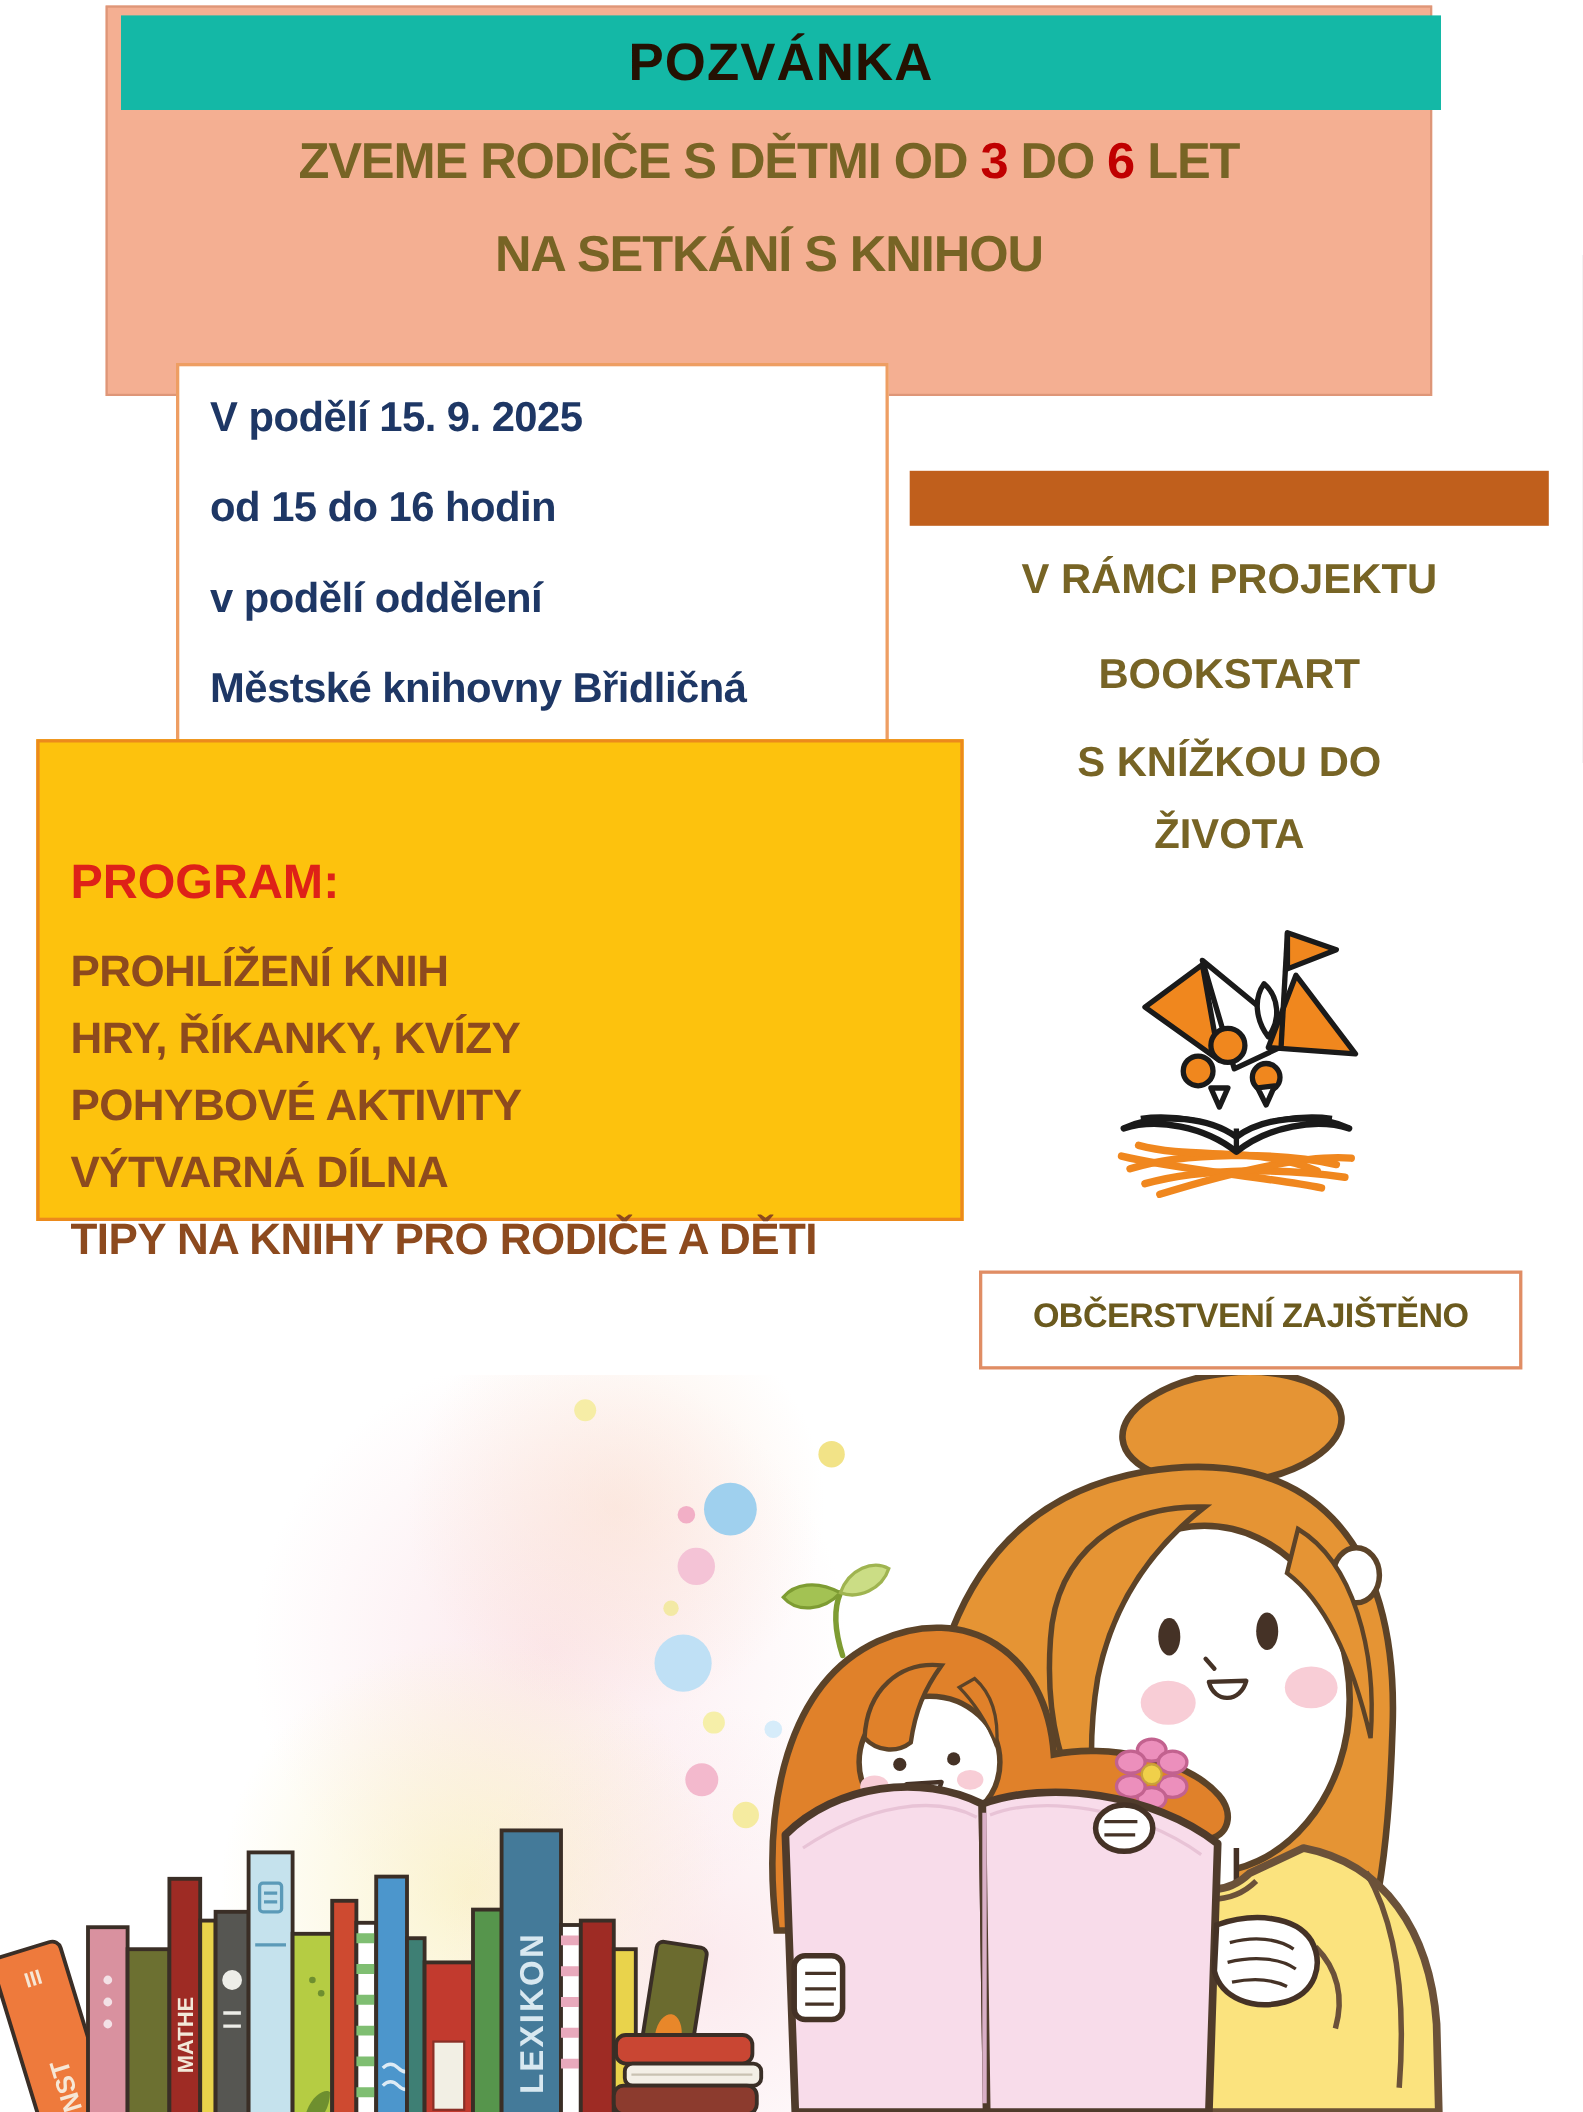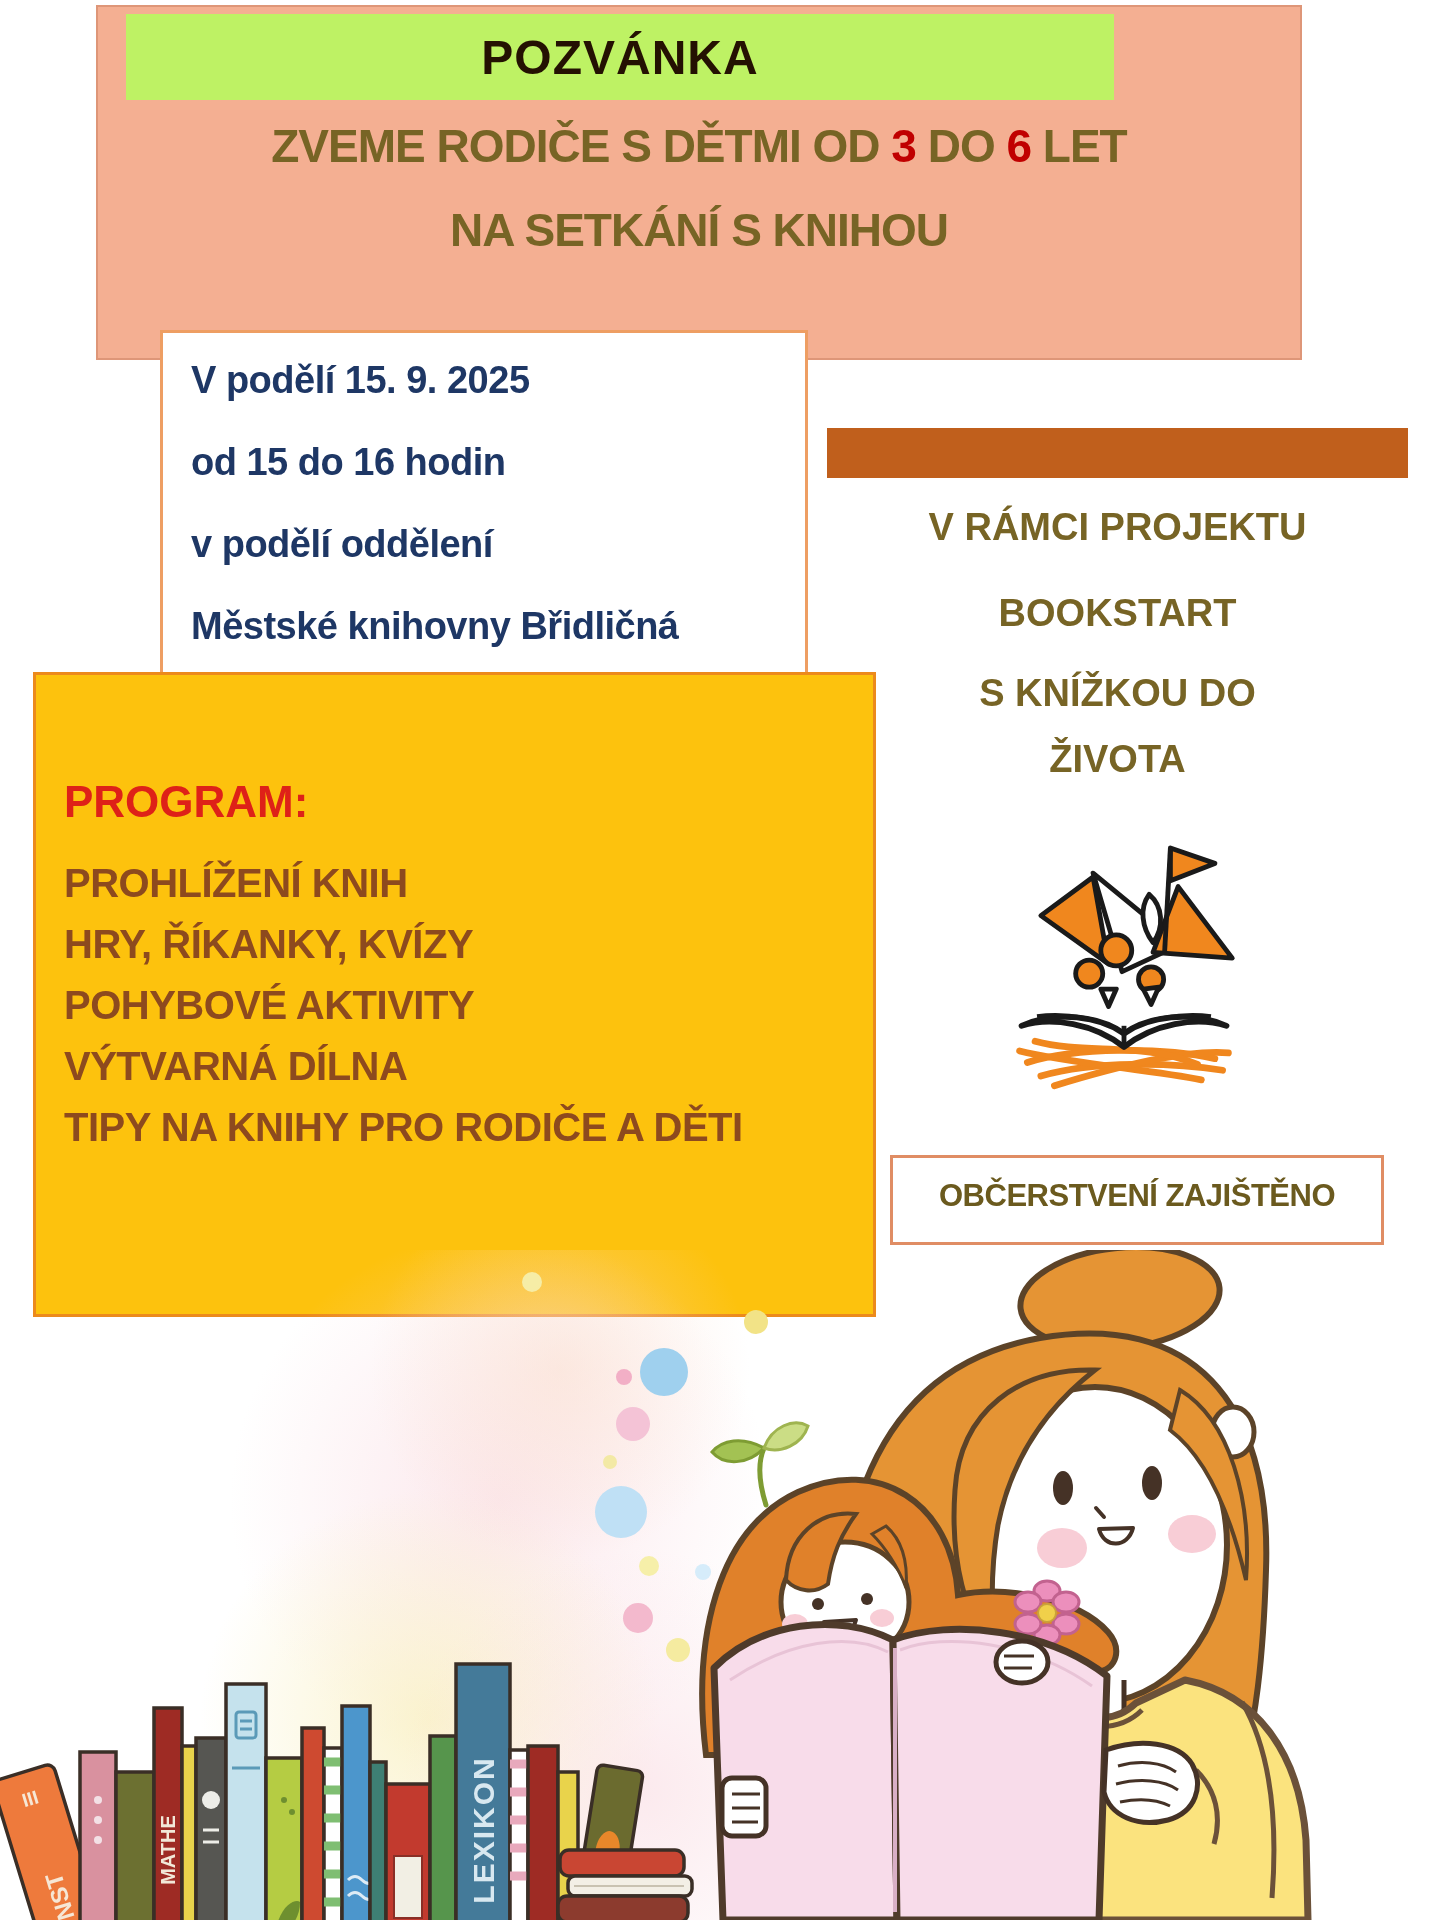--- a/index.html
+++ b/index.html
@@ -4,36 +4,36 @@
 <style>
   html,body{margin:0;padding:0;background:#888;}
   .canvas{
     position:relative;width:1439px;height:1920px;margin:0 auto;
     background:#ffffff;overflow:hidden;
     font-family:"Liberation Sans", sans-serif;font-weight:bold;
   }
   
   .pink-box{position:absolute;left:96px;top:5px;width:1206px;height:355px;
     background:#F4AF92;border:2px solid #DE9678;box-sizing:border-box;}
-  .header-bar{position:absolute;left:28px;top:7px;width:988px;height:86px;
-    background:#bef264;display:flex;align-items:center;justify-content:center;}
+  .header-bar{position:absolute;left:12px;top:7px;width:1200px;height:86px;
+    background:#14b8a6;display:flex;align-items:center;justify-content:center;}
   .header-bar span{font-size:48px;color:#241102;letter-spacing:1px;}
   .invite-line1{position:absolute;left:0;top:112px;width:100%;text-align:center;
     font-size:46px;color:#776425;letter-spacing:-1px;}
   .invite-line1 span{white-space:pre;}
   .invite-line1 .red{color:#C00000;}
   .invite-line2{position:absolute;left:0;top:196px;width:100%;text-align:center;
     font-size:46px;color:#776425;letter-spacing:-1px;}
   
   .date-box{position:absolute;left:160px;top:330px;width:648px;height:356px;
     background:#ffffff;border:3px solid #EE9E63;box-sizing:border-box;}
   .date-box p{position:absolute;left:28px;margin:0;font-size:38px;color:#1E3765;letter-spacing:-0.5px;}
   .date-line1{top:26px;} .date-line2{top:108px;} .date-line3{top:190px;} .date-line4{top:272px;}
   
-  .program-box{position:absolute;left:33px;top:672px;width:843px;height:645px;
+  .program-box{position:absolute;left:33px;top:672px;width:843px;height:438px;
     background:#FDC20D;border:3px solid #EC8A1C;box-sizing:border-box;}
   .program-heading{position:absolute;left:28px;top:102px;margin:0;font-size:44px;color:#DE2118;}
   .program-items{position:absolute;left:28px;top:178px;margin:0;font-size:40px;line-height:61px;
     color:#8D4A1E;letter-spacing:-0.5px;}
   .program-items p{margin:0;}
   
   .orange-strip{position:absolute;left:827px;top:428px;width:581px;height:50px;background:#C05F1C;}
   .project-col{position:absolute;left:827px;top:0;width:581px;text-align:center;color:#776425;}
   .project-col p{position:absolute;left:0;width:100%;margin:0;font-size:38px;}
   .project-line1{top:506px;} .project-line2{top:592px;} .project-line3{top:672px;} .project-line4{top:738px;}

